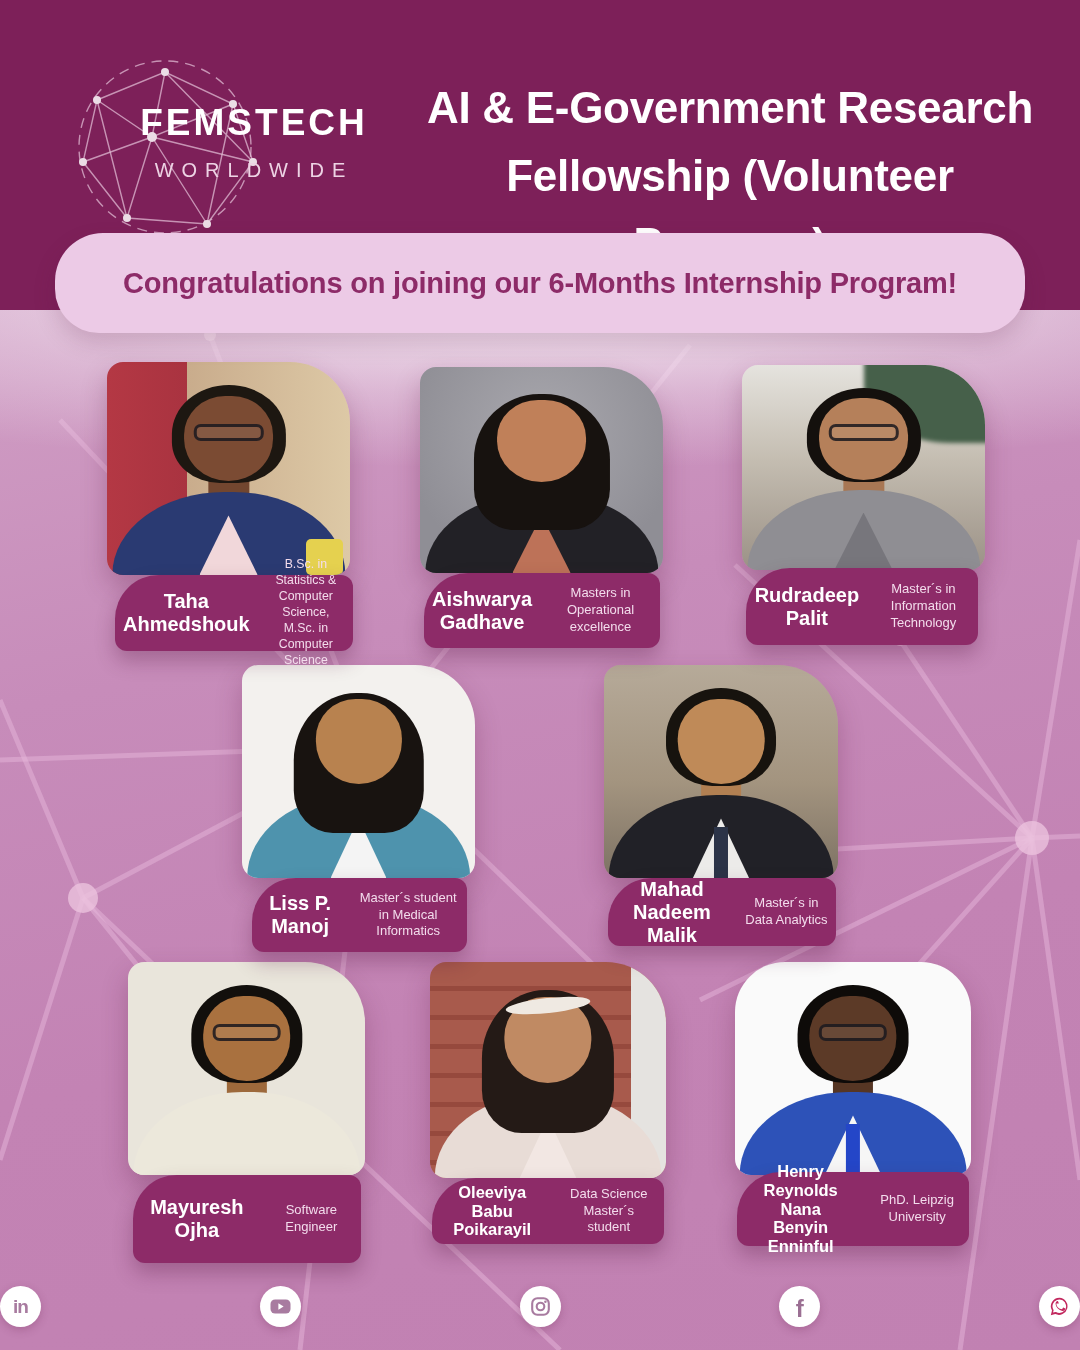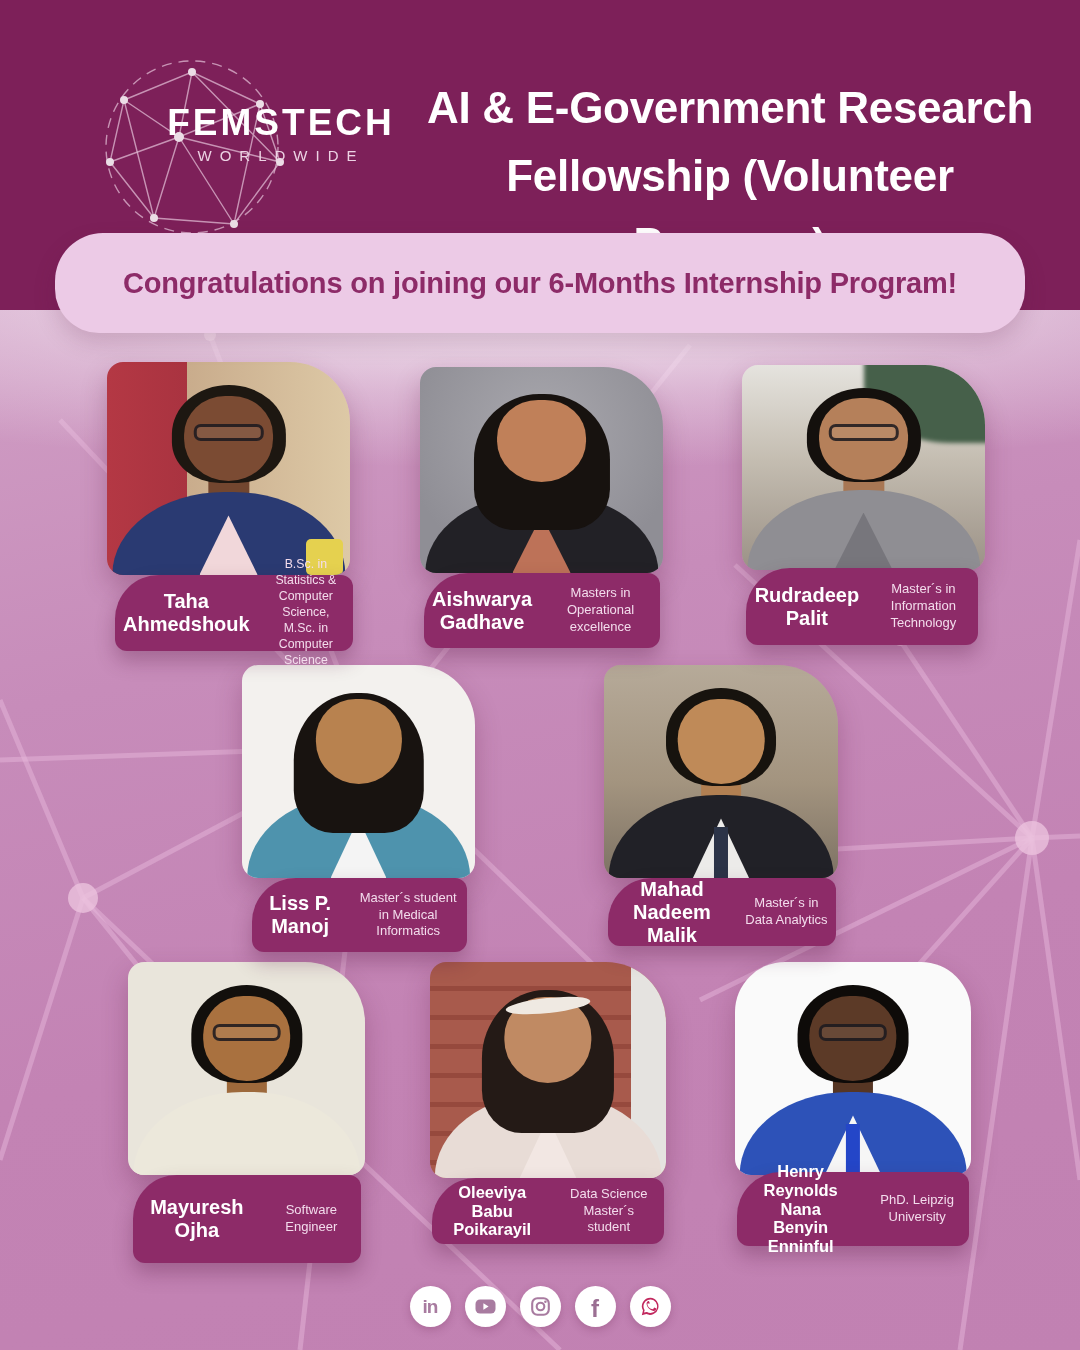--- a/index.html
+++ b/index.html
@@ -10,25 +10,25 @@
     background:linear-gradient(168deg,#e0bcd7 0%,#cf9cc3 22%,#c78cba 45%,#c383b4 70%,#c181b2 100%);
   }
   
   .mesh{position:absolute;inset:0;z-index:1;}
   .glow{
     position:absolute;left:0;top:300px;width:1080px;height:240px;z-index:1;
     background:radial-gradient(120% 90% at 50% 0%,rgba(248,242,248,.92) 0%,rgba(248,242,248,.35) 45%,rgba(248,242,248,0) 78%);
   }
   
   .header{position:absolute;left:0;top:0;width:1080px;height:310px;background:#7d2059;z-index:5;}
-  .logo{position:absolute;left:84px;top:42px;width:340px;height:210px;}
+  .logo{position:absolute;left:57px;top:42px;width:340px;height:210px;}
   .logo-sphere{position:absolute;left:0;top:0;width:230px;height:210px;opacity:.85;}
   .logo-text{position:absolute;left:62px;top:60px;width:270px;text-align:center;color:#fff;}
   .logo-name{font-size:37px;font-weight:700;letter-spacing:3px;}
-  .logo-tag{font-size:15px;font-weight:400;letter-spacing:8px;color:#edd3e4;margin-top:3px;}
+  .logo-tag{font-size:20px;font-weight:400;letter-spacing:8px;color:#edd3e4;margin-top:15px;}
   .title{position:absolute;left:420px;top:74px;width:620px;text-align:center;color:#ffffff;z-index:6;
          font-weight:700;font-size:44px;line-height:1.55;letter-spacing:-.3px;}
   
   .banner{
     position:absolute;left:55px;top:233px;width:970px;height:100px;z-index:6;
     background:#eccae6;border-radius:48px 44px 44px 44px;
     display:flex;align-items:center;justify-content:center;
     box-shadow:0 10px 22px rgba(90,20,60,.18);
   }
   .banner-text{color:#8d2b68;font-weight:700;font-size:29px;letter-spacing:-.2px;}
@@ -91,21 +91,21 @@
   .person-qual.sm{font-size:12.3px;}
   .pos-cd0{left:115px;top:575px;width:238px;height:76px;}
   .pos-cd1{left:424px;top:573px;width:236px;height:75px;}
   .pos-cd2{left:746px;top:568px;width:232px;height:77px;}
   .pos-cd3{left:252px;top:878px;width:215px;height:74px;}
   .pos-cd4{left:608px;top:878px;width:228px;height:68px;}
   .pos-cd5{left:133px;top:1175px;width:228px;height:88px;}
   .pos-cd6{left:432px;top:1178px;width:232px;height:66px;}
   .pos-cd7{left:737px;top:1172px;width:232px;height:74px;}
   
-  .social{position:absolute;left:0;top:1286px;width:1080px;display:flex;justify-content:center;gap:14px;z-index:4;}
+  .social{position:absolute;left:0;top:1286px;width:1080px;display:flex;justify-content:space-between;gap:7px;z-index:4;}
   .soc{width:41px;height:41px;border-radius:50%;background:#fff;display:flex;align-items:center;justify-content:center;
        box-shadow:0 3px 8px rgba(100,30,70,.25);cursor:pointer;}
   .soc-in{color:#a87ba0;font-weight:700;font-size:19px;letter-spacing:-1px;}
   .soc-f{color:#9b6f93;font-weight:700;font-size:24px;margin-top:4px;}
 </style>
 </head>
 <body>
 
 <div id="canvas">
 

